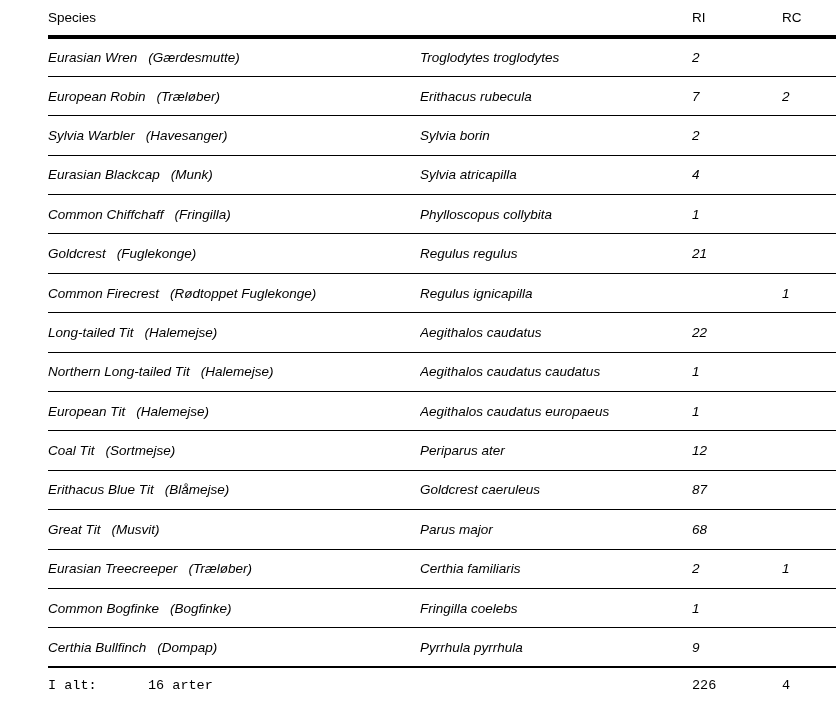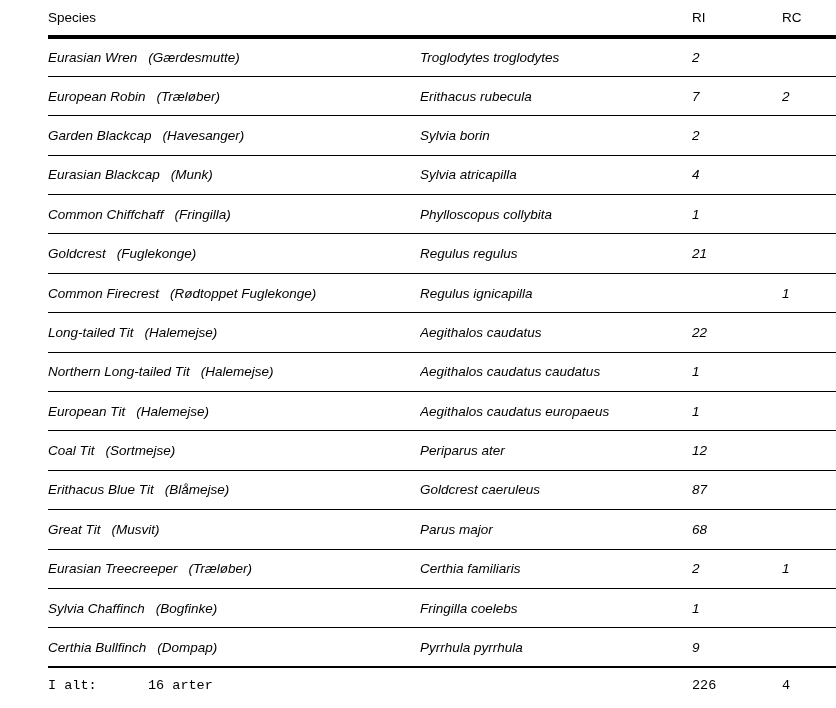--- a/index.html
+++ b/index.html
@@ -87,21 +87,21 @@
         <tr>
           <td class="cell-species">
             <span>European Robin</span><span class="danish">(Træløber)</span>
           </td>
           <td>Erithacus rubecula</td>
           <td class="num">7</td>
           <td class="num">2</td>
         </tr>
         <tr>
           <td class="cell-species">
-            <span>Garden Blackcap</span><span class="danish">(Havesanger)</span>
+            <span>Sylvia Warbler</span><span class="danish">(Havesanger)</span>
           </td>
           <td>Sylvia borin</td>
           <td class="num">2</td>
           <td class="num"></td>
         </tr>
         <tr>
           <td class="cell-species">
             <span>Eurasian Blackcap</span><span class="danish">(Munk)</span>
           </td>
           <td>Sylvia atricapilla</td>
@@ -183,21 +183,21 @@
         <tr>
           <td class="cell-species">
             <span>Eurasian Treecreeper</span><span class="danish">(Træløber)</span>
           </td>
           <td>Certhia familiaris</td>
           <td class="num">2</td>
           <td class="num">1</td>
         </tr>
         <tr>
           <td class="cell-species">
-            <span>Sylvia Chaffinch</span><span class="danish">(Bogfinke)</span>
+            <span>Common Bogfinke</span><span class="danish">(Bogfinke)</span>
           </td>
           <td>Fringilla coelebs</td>
           <td class="num">1</td>
           <td class="num"></td>
         </tr>
         <tr>
           <td class="cell-species">
             <span>Certhia Bullfinch</span><span class="danish">(Dompap)</span>
           </td>
           <td>Pyrrhula pyrrhula</td>

